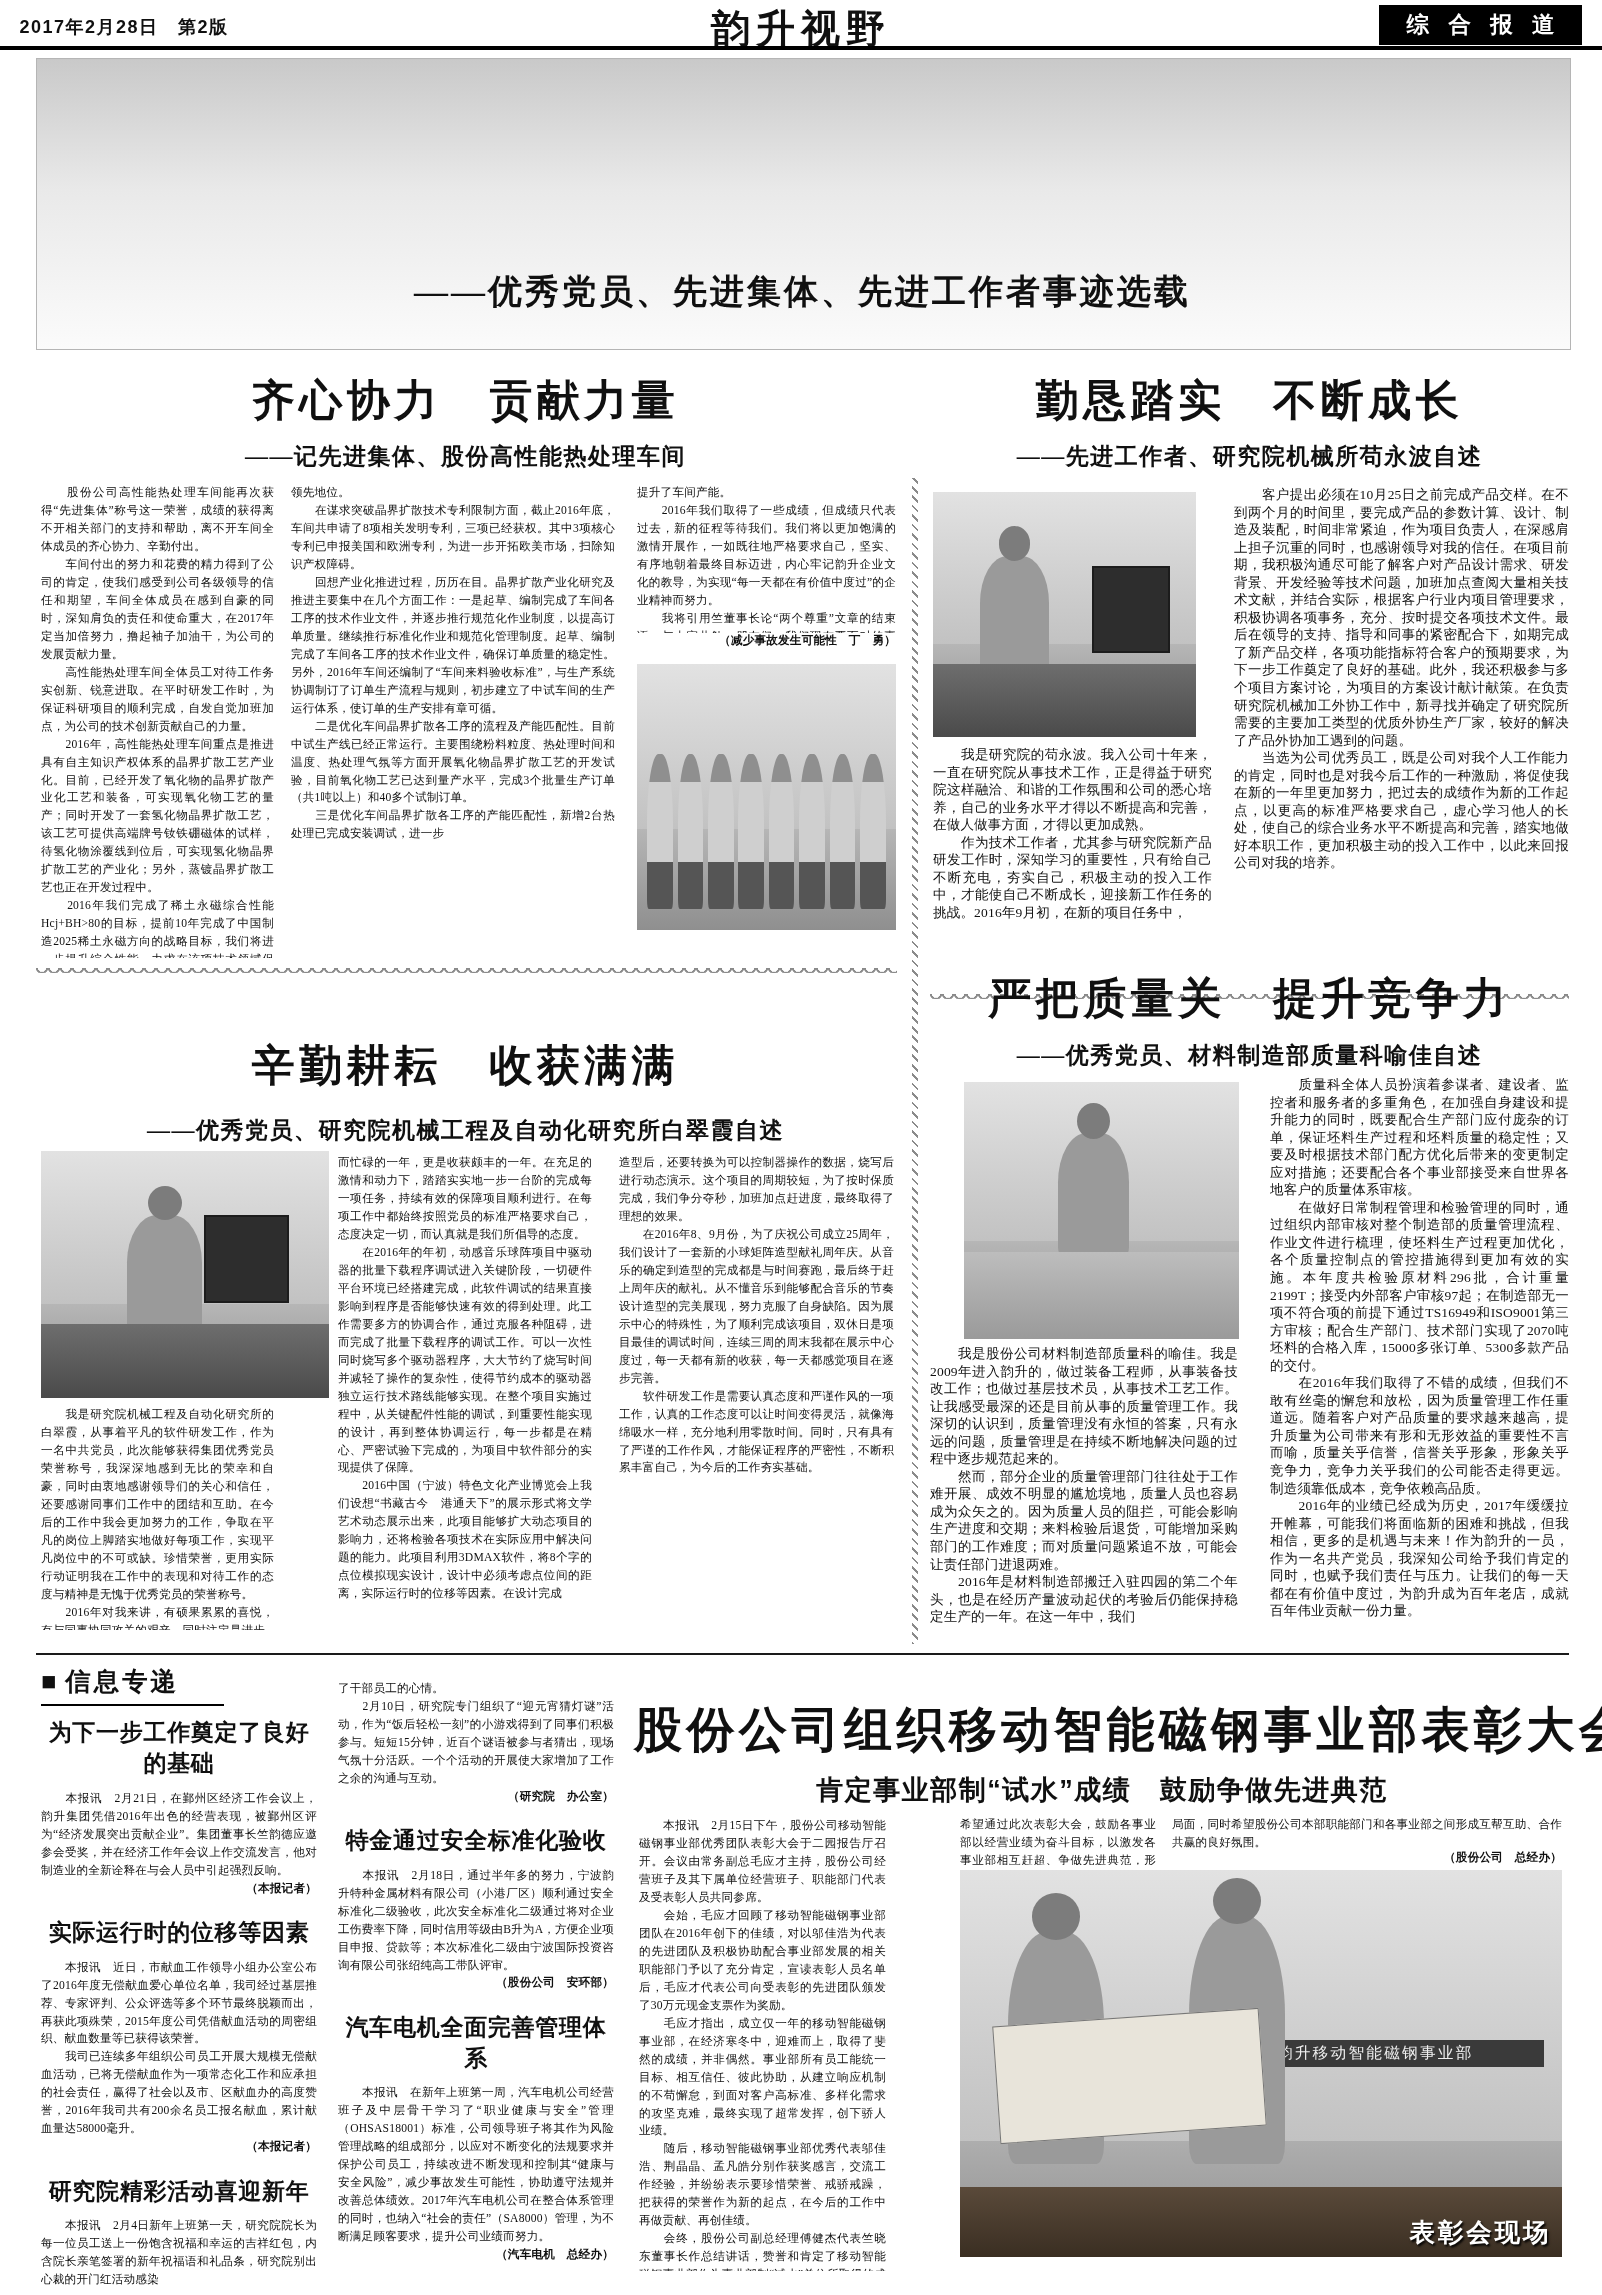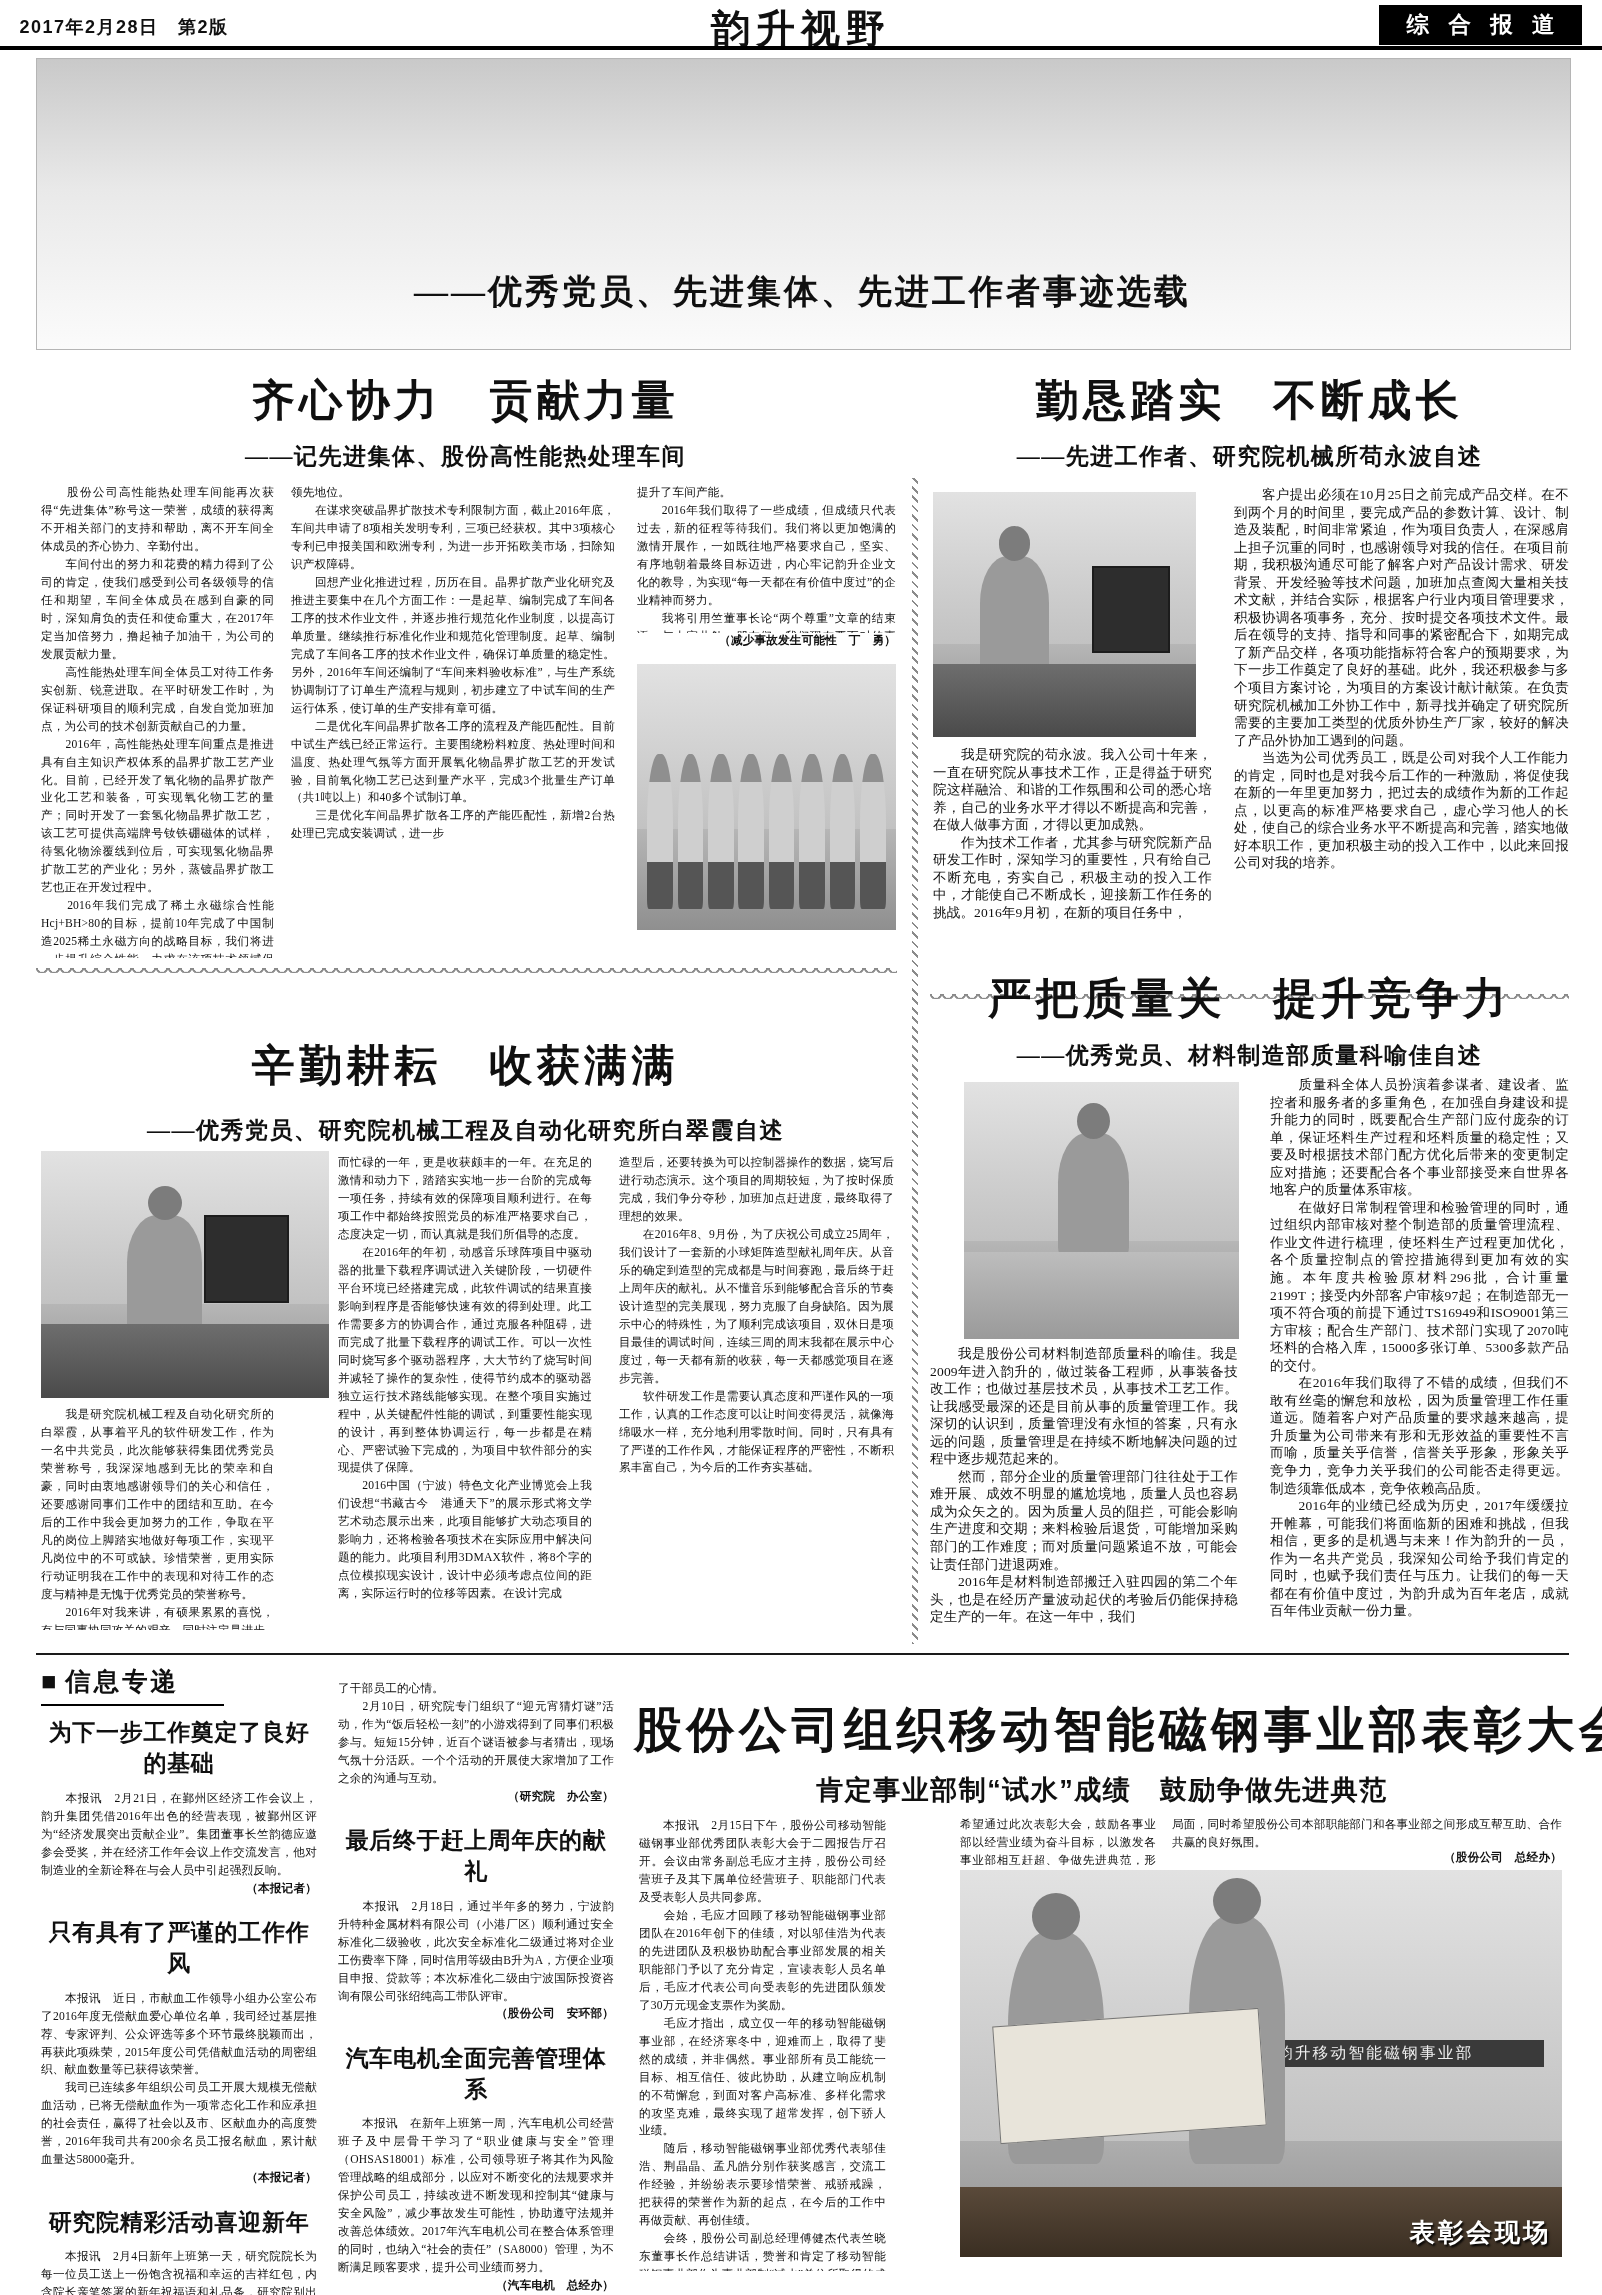--- a/index.html
+++ b/index.html
@@ -148,33 +148,33 @@
 　　在2016年我们取得了不错的成绩，但我们不敢有丝毫的懈怠和放松，因为质量管理工作任重道远。随着客户对产品质量的要求越来越高，提升质量为公司带来有形和无形效益的重要性不言而喻，质量关乎信誉，信誉关乎形象，形象关乎竞争力，竞争力关乎我们的公司能否走得更远。制造须靠低成本，竞争依赖高品质。
 　　2016年的业绩已经成为历史，2017年缓缓拉开帷幕，可能我们将面临新的困难和挑战，但我相信，更多的是机遇与未来！作为韵升的一员，作为一名共产党员，我深知公司给予我们肯定的同时，也赋予我们责任与压力。让我们的每一天都在有价值中度过，为韵升成为百年老店，成就百年伟业贡献一份力量。</div>
 
   <div class="abs rule" style="left:36px;top:1653px;width:1533px;height:2.2px;"></div>
 
   <div class="abs" id="info-label" style="left:41px;top:1665px;">信息专递</div>
   <div class="abs" style="left:41px;top:1698px;width:276px;">
     <div class="news-h">为下一步工作奠定了良好的基础</div>
     <div class="col">　　本报讯　2月21日，在鄞州区经济工作会议上，韵升集团凭借2016年出色的经营表现，被鄞州区评为“经济发展突出贡献企业”。集团董事长竺韵德应邀参会受奖，并在经济工作年会议上作交流发言，他对制造业的全新诠释在与会人员中引起强烈反响。</div>
     <div class="col sig">（本报记者）</div>
-    <div class="news-h">只有具有了严谨的工作作风</div>
+    <div class="news-h">实际运行时的位移等因素</div>
     <div class="col">　　本报讯　近日，市献血工作领导小组办公室公布了2016年度无偿献血爱心单位名单，我司经过基层推荐、专家评判、公众评选等多个环节最终脱颖而出，再获此项殊荣，2015年度公司凭借献血活动的周密组织、献血数量等已获得该荣誉。
 　　我司已连续多年组织公司员工开展大规模无偿献血活动，已将无偿献血作为一项常态化工作和应承担的社会责任，赢得了社会以及市、区献血办的高度赞誉，2016年我司共有200余名员工报名献血，累计献血量达58000毫升。</div>
     <div class="col sig">（本报记者）</div>
     <div class="news-h">研究院精彩活动喜迎新年</div>
     <div class="col">　　本报讯　2月4日新年上班第一天，研究院院长为每一位员工送上一份饱含祝福和幸运的吉祥红包，内含院长亲笔签署的新年祝福语和礼品条，研究院别出心裁的开门红活动感染</div>
   </div>
 
   <div class="abs" style="left:338px;top:1680px;width:276px;">
     <div class="col">了干部员工的心情。
 　　2月10日，研究院专门组织了“迎元宵猜灯谜”活动，作为“饭后轻松一刻”的小游戏得到了同事们积极参与。短短15分钟，近百个谜语被参与者猜出，现场气氛十分活跃。一个个活动的开展使大家增加了工作之余的沟通与互动。</div>
     <div class="col sig">（研究院　办公室）</div>
-    <div class="news-h">最后终于赶上周年庆的献礼</div>
+    <div class="news-h">特金通过安全标准化验收</div>
     <div class="col">　　本报讯　2月18日，通过半年多的努力，宁波韵升特种金属材料有限公司（小港厂区）顺利通过安全标准化二级验收，此次安全标准化二级通过将对企业工伤费率下降，同时信用等级由B升为A，方便企业项目申报、贷款等；本次标准化二级由宁波国际投资咨询有限公司张绍纯高工带队评审。</div>
     <div class="col sig">（股份公司　安环部）</div>
     <div class="news-h">汽车电机全面完善管理体系</div>
     <div class="col">　　本报讯　在新年上班第一周，汽车电机公司经营班子及中层骨干学习了“职业健康与安全”管理（OHSAS18001）标准，公司领导班子将其作为风险管理战略的组成部分，以应对不断变化的法规要求并保护公司员工，持续改进不断发现和控制其“健康与安全风险”，减少事故发生可能性，协助遵守法规并改善总体绩效。2017年汽车电机公司在整合体系管理的同时，也纳入“社会的责任”（SA8000）管理，为不断满足顾客要求，提升公司业绩而努力。</div>
     <div class="col sig">（汽车电机　总经办）</div>
   </div>
 
   <div class="abs art-title award-h" style="left:634px;top:1698px;width:936px;font-size:48px;">股份公司组织移动智能磁钢事业部表彰大会</div>
   <div class="abs art-byline" style="left:634px;top:1772px;width:936px;font-size:27px;font-family:'Liberation Sans',sans-serif;">肯定事业部制“试水”成绩　鼓励争做先进典范</div>
   <div class="abs col" style="left:639px;top:1817px;width:247px;height:454px;">　　本报讯　2月15日下午，股份公司移动智能磁钢事业部优秀团队表彰大会于二园报告厅召开。会议由常务副总毛应才主持，股份公司经营班子及其下属单位经营班子、职能部门代表及受表彰人员共同参席。

